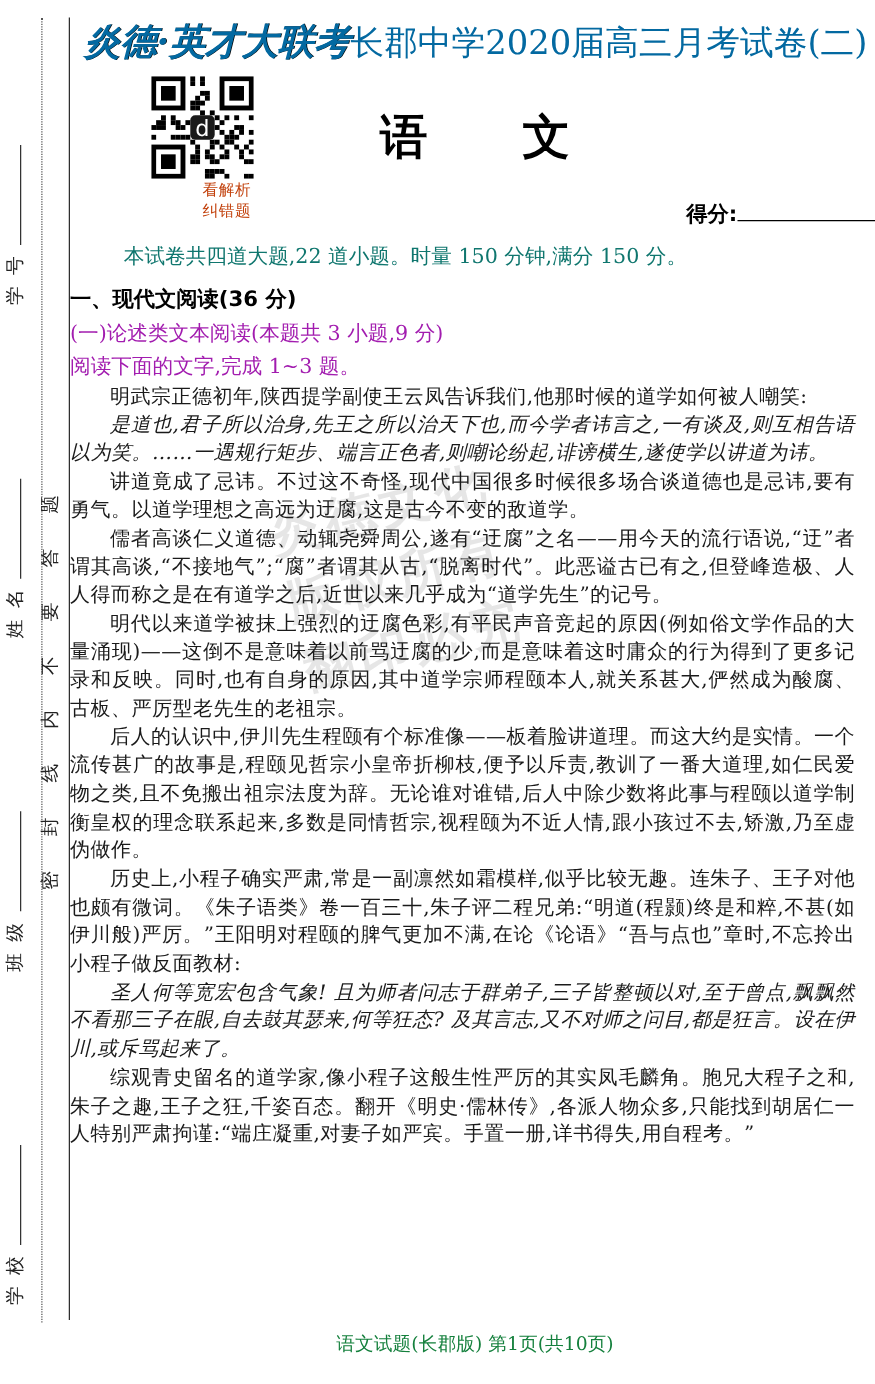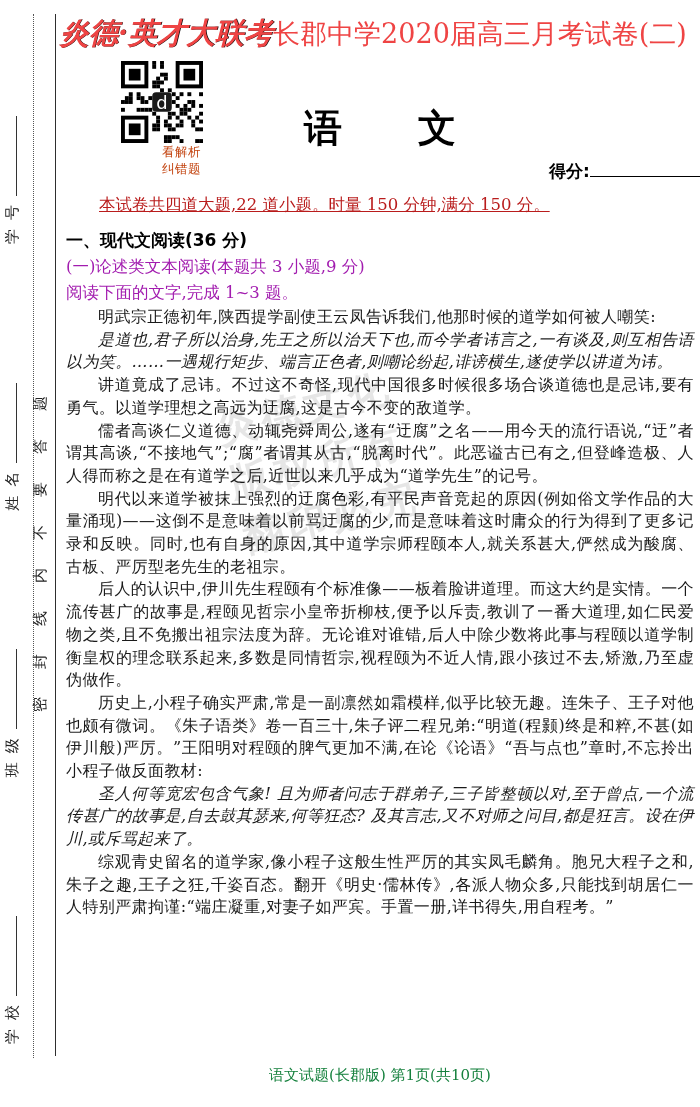--- a/index.html
+++ b/index.html
@@ -22,43 +22,43 @@
     font-size:15px;color:#222;}
   .field{white-space:nowrap;}
   .field .flabel{letter-spacing:9px;}
   .field .blank{display:inline-block;width:80px;border-bottom:1px solid #333;height:14px;vertical-align:baseline;}
   .seal-strip{position:absolute;left:31px;top:712px;width:352px;
     transform:rotate(-90deg);transform-origin:0 0;
     font-size:15px;color:#222;letter-spacing:28px;white-space:nowrap;}
 
   
   .main-title{position:absolute;left:60px;top:14px;width:634px;z-index:2;
-    text-align:left;white-space:nowrap;color:#ef4444;}
+    text-align:right;white-space:nowrap;color:#0369a1;}
   .main-title .brand{font-size:29px;font-weight:900;font-style:italic;
     font-family:"DejaVu Serif",serif;text-shadow:.6px 0 0 #000;}
   .main-title .rest{font-size:27px;font-family:"DejaVu Serif",serif;}
 
   .qr-block{position:absolute;left:119px;top:61px;width:86px;text-align:center;z-index:2;}
   .qr-block svg{display:block;width:82px;height:82px;margin:0 auto;}
   .qr-caption{font-family:"DejaVu Sans","Liberation Sans",sans-serif;
     font-size:12.5px;color:#c2410c;margin-top:1px;letter-spacing:.5px;margin-left:39px;}
 
   .subject-title{position:absolute;left:66px;top:84px;width:628px;z-index:1;
     text-align:center;font-family:"DejaVu Sans","Liberation Sans",sans-serif;
-    font-weight:bold;font-size:38px;color:#000;margin-top:19px;}
+    font-weight:bold;font-size:38px;color:#000;}
 
   .score-line{position:absolute;left:549px;top:160px;z-index:2;white-space:nowrap;
     font-family:"DejaVu Sans","Liberation Sans",sans-serif;font-weight:bold;font-size:17px;color:#000;}
   .score-line .score-blank{display:inline-block;width:116px;border-bottom:1.5px solid #000;height:15px;}
 
   .exam-info{position:absolute;left:66px;top:194px;width:628px;z-index:1;
-    font-size:16.5px;text-indent:2em;color:#b91c1c;text-decoration:underline;}
-
-  
-  .content{position:absolute;left:66px;top:227px;width:628px;z-index:1;}
+    font-size:16.5px;text-indent:2em;color:#0f766e;}
+
+  
+  .content{position:absolute;left:56px;top:227px;width:628px;z-index:1;}
   .sec-heading{font-family:"DejaVu Sans","Liberation Sans",sans-serif;
     font-weight:bold;font-size:17px;color:#000;line-height:27px;}
   .sec-subheading,.sec-instruction{font-size:16.5px;line-height:26px;color:#a21caf;}
   .passage p{margin:0;font-size:16px;line-height:22.7px;letter-spacing:.4px;
     text-align:justify;text-indent:2em;color:#1a1a1a;}
   .passage p.quote{font-style:italic;}
 
   
   .footer{position:absolute;left:66px;top:1066px;width:628px;text-align:center;
     font-size:15px;color:#15803d;z-index:1;}
@@ -208,20 +208,20 @@
     <div class="sec-instruction">阅读下面的文字,完成 1~3 题。</div>
     <div class="passage">
 
     <p class="normal">明武宗正德初年,陕西提学副使王云凤告诉我们,他那时候的道学如何被人嘲笑:</p>
         <p class="quote">是道也,君子所以治身,先王之所以治天下也,而今学者讳言之,一有谈及,则互相告语以为笑。……一遇规行矩步、端言正色者,则嘲论纷起,诽谤横生,遂使学以讲道为讳。</p>
         <p class="normal">讲道竟成了忌讳。不过这不奇怪,现代中国很多时候很多场合谈道德也是忌讳,要有勇气。以道学理想之高远为迂腐,这是古今不变的敌道学。</p>
         <p class="normal">儒者高谈仁义道德、动辄尧舜周公,遂有“迂腐”之名——用今天的流行语说,“迂”者谓其高谈,“不接地气”;“腐”者谓其从古,“脱离时代”。此恶谥古已有之,但登峰造极、人人得而称之是在有道学之后,近世以来几乎成为“道学先生”的记号。</p>
         <p class="normal">明代以来道学被抹上强烈的迂腐色彩,有平民声音竞起的原因(例如俗文学作品的大量涌现)——这倒不是意味着以前骂迂腐的少,而是意味着这时庸众的行为得到了更多记录和反映。同时,也有自身的原因,其中道学宗师程颐本人,就关系甚大,俨然成为酸腐、古板、严厉型老先生的老祖宗。</p>
         <p class="normal">后人的认识中,伊川先生程颐有个标准像——板着脸讲道理。而这大约是实情。一个流传甚广的故事是,程颐见哲宗小皇帝折柳枝,便予以斥责,教训了一番大道理,如仁民爱物之类,且不免搬出祖宗法度为辞。无论谁对谁错,后人中除少数将此事与程颐以道学制衡皇权的理念联系起来,多数是同情哲宗,视程颐为不近人情,跟小孩过不去,矫激,乃至虚伪做作。</p>
         <p class="normal">历史上,小程子确实严肃,常是一副凛然如霜模样,似乎比较无趣。连朱子、王子对他也颇有微词。《朱子语类》卷一百三十,朱子评二程兄弟:“明道(程颢)终是和粹,不甚(如伊川般)严厉。”王阳明对程颐的脾气更加不满,在论《论语》“吾与点也”章时,不忘拎出小程子做反面教材:</p>
-        <p class="quote">圣人何等宽宏包含气象! 且为师者问志于群弟子,三子皆整顿以对,至于曾点,一个流传甚广的故事是,自去鼓其瑟来,何等狂态? 及其言志,又不对师之问目,都是狂言。设在伊川,或斥骂起来了。</p>
+        <p class="quote">圣人何等宽宏包含气象! 且为师者问志于群弟子,三子皆整顿以对,至于曾点,飘飘然不看那三子在眼,自去鼓其瑟来,何等狂态? 及其言志,又不对师之问目,都是狂言。设在伊川,或斥骂起来了。</p>
         <p class="normal">综观青史留名的道学家,像小程子这般生性严厉的其实凤毛麟角。胞兄大程子之和,朱子之趣,王子之狂,千姿百态。翻开《明史·儒林传》,各派人物众多,只能找到胡居仁一人特别严肃拘谨:“端庄凝重,对妻子如严宾。手置一册,详书得失,用自程考。”</p>
       </div>
   </div>
 
   <div class="footer">语文试题(长郡版) 第1页(共10页)</div>
 
 </div>
 
 </body></html>

